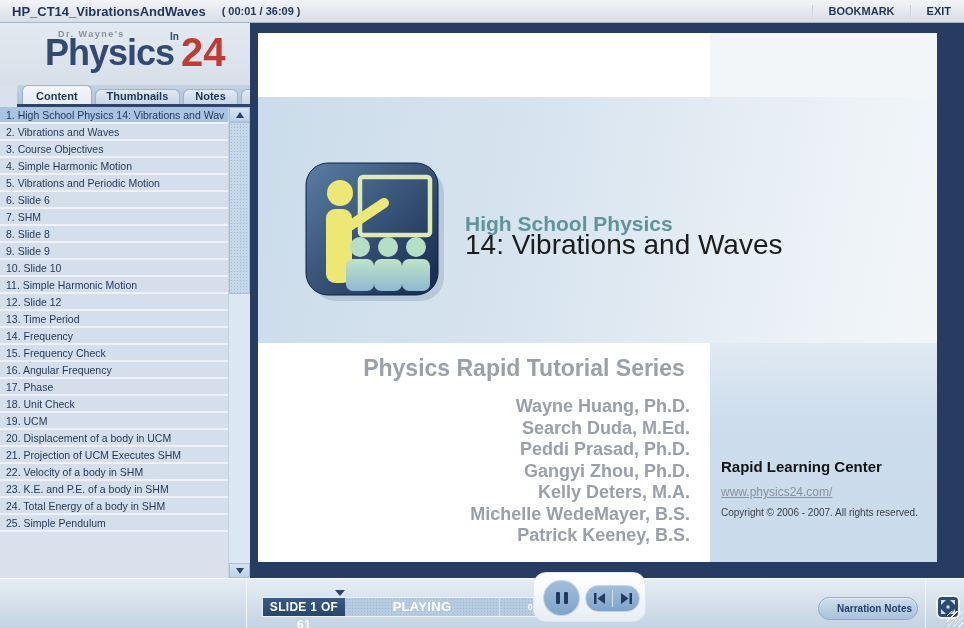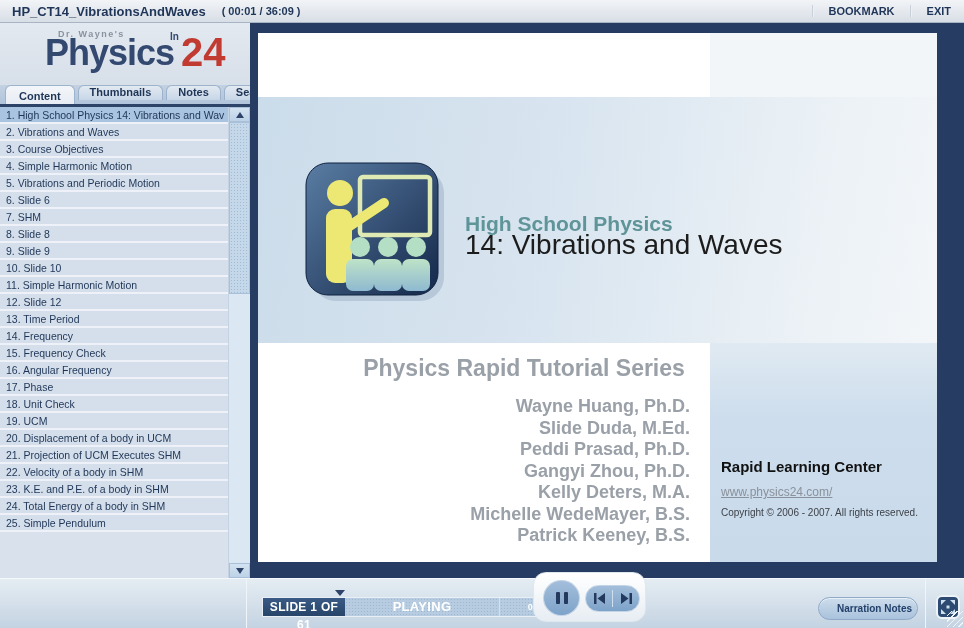--- a/index.html
+++ b/index.html
@@ -20,22 +20,22 @@
 
   
   .sidebar { width:250px; background:#d9e1ec; display:flex; flex-direction:column; }
   .logo-area { height:62px; position:relative; background:linear-gradient(#e3e9f0,#d7dfe9); overflow:hidden; }
   .logo-prefix { position:absolute; left:58px; top:6px; font-size:9px; font-weight:bold; letter-spacing:1.5px; color:#8a929e; }
   .logo-word { position:absolute; left:45px; top:9px; font-size:36px; font-weight:bold; letter-spacing:-1px; color:#334970; }
   .logo-number { position:absolute; left:181px; top:7px; font-size:40px; font-weight:bold; color:#c23b33; }
   .logo-in { position:absolute; left:170px; top:8px; font-size:10px; font-weight:bold; color:#334970; }
   .logo-hours { position:absolute; left:184px; top:67px; font-size:10px; font-weight:bold; letter-spacing:2px; color:#334970; }
 
-  .tab-bar { height:22px; background:linear-gradient(#c3d1e2,#b1c4da); display:flex; align-items:flex-start;
-    padding-left:5px; border-bottom:3px solid #2d4368; }
+  .tab-bar { height:22px; background:linear-gradient(#c3d1e2,#b1c4da); display:flex; align-items:flex-end;
+    padding-left:5px; border-bottom:3px solid #2d4368;margin-left:17px; }
   .tab { font-size:11px; font-weight:bold; color:#1e3557; background:linear-gradient(#e2e9f1,#c7d6e7);
     border:1px solid #9db3cb; border-bottom:none; border-radius:6px 6px 0 0;
     padding:0 11px 2px; margin-right:3px; cursor:pointer; white-space:nowrap; }
   .tab.active { background:linear-gradient(#f3f6f9,#e7edf4); padding:4px 13px 2px; }
 
   .toc-wrap { flex:1; display:flex; overflow:hidden; }
   .toc-list { width:228px; overflow:hidden; }
   .toc-item { height:17px; line-height:17px; font-size:10.5px; color:#1e3557; background:#d5dfeb;
     border-bottom:2px solid #eef2f8; padding-left:6px; white-space:nowrap; overflow:hidden; cursor:pointer; }
   .toc-item.selected { background:#a9c4e0; }
@@ -209,21 +209,21 @@
           <rect x="76" y="104" width="28" height="32" rx="7" fill="url(#stu)"></rect>
           <rect x="104" y="104" width="28" height="32" rx="7" fill="url(#stu)"></rect>
         </svg>
       </div>
 
       <div class="eyebrow">High School Physics</div>
       <div class="slide-title">14: Vibrations and Waves</div>
       <div class="series">Physics Rapid Tutorial Series</div>
       <div class="authors">
           <div class="author">Wayne Huang, Ph.D.</div>
-          <div class="author">Slide Duda, M.Ed.</div>
+          <div class="author">Search Duda, M.Ed.</div>
           <div class="author">Peddi Prasad, Ph.D.</div>
           <div class="author">Gangyi Zhou, Ph.D.</div>
           <div class="author">Kelly Deters, M.A.</div>
           <div class="author">Michelle WedeMayer, B.S.</div>
           <div class="author">Patrick Keeney, B.S.</div>
         </div>
       <div class="org">Rapid Learning Center</div>
       <div class="url">www.physics24.com/</div>
       <div class="copyright">Copyright © 2006 - 2007. All rights reserved.</div>
     </div>

